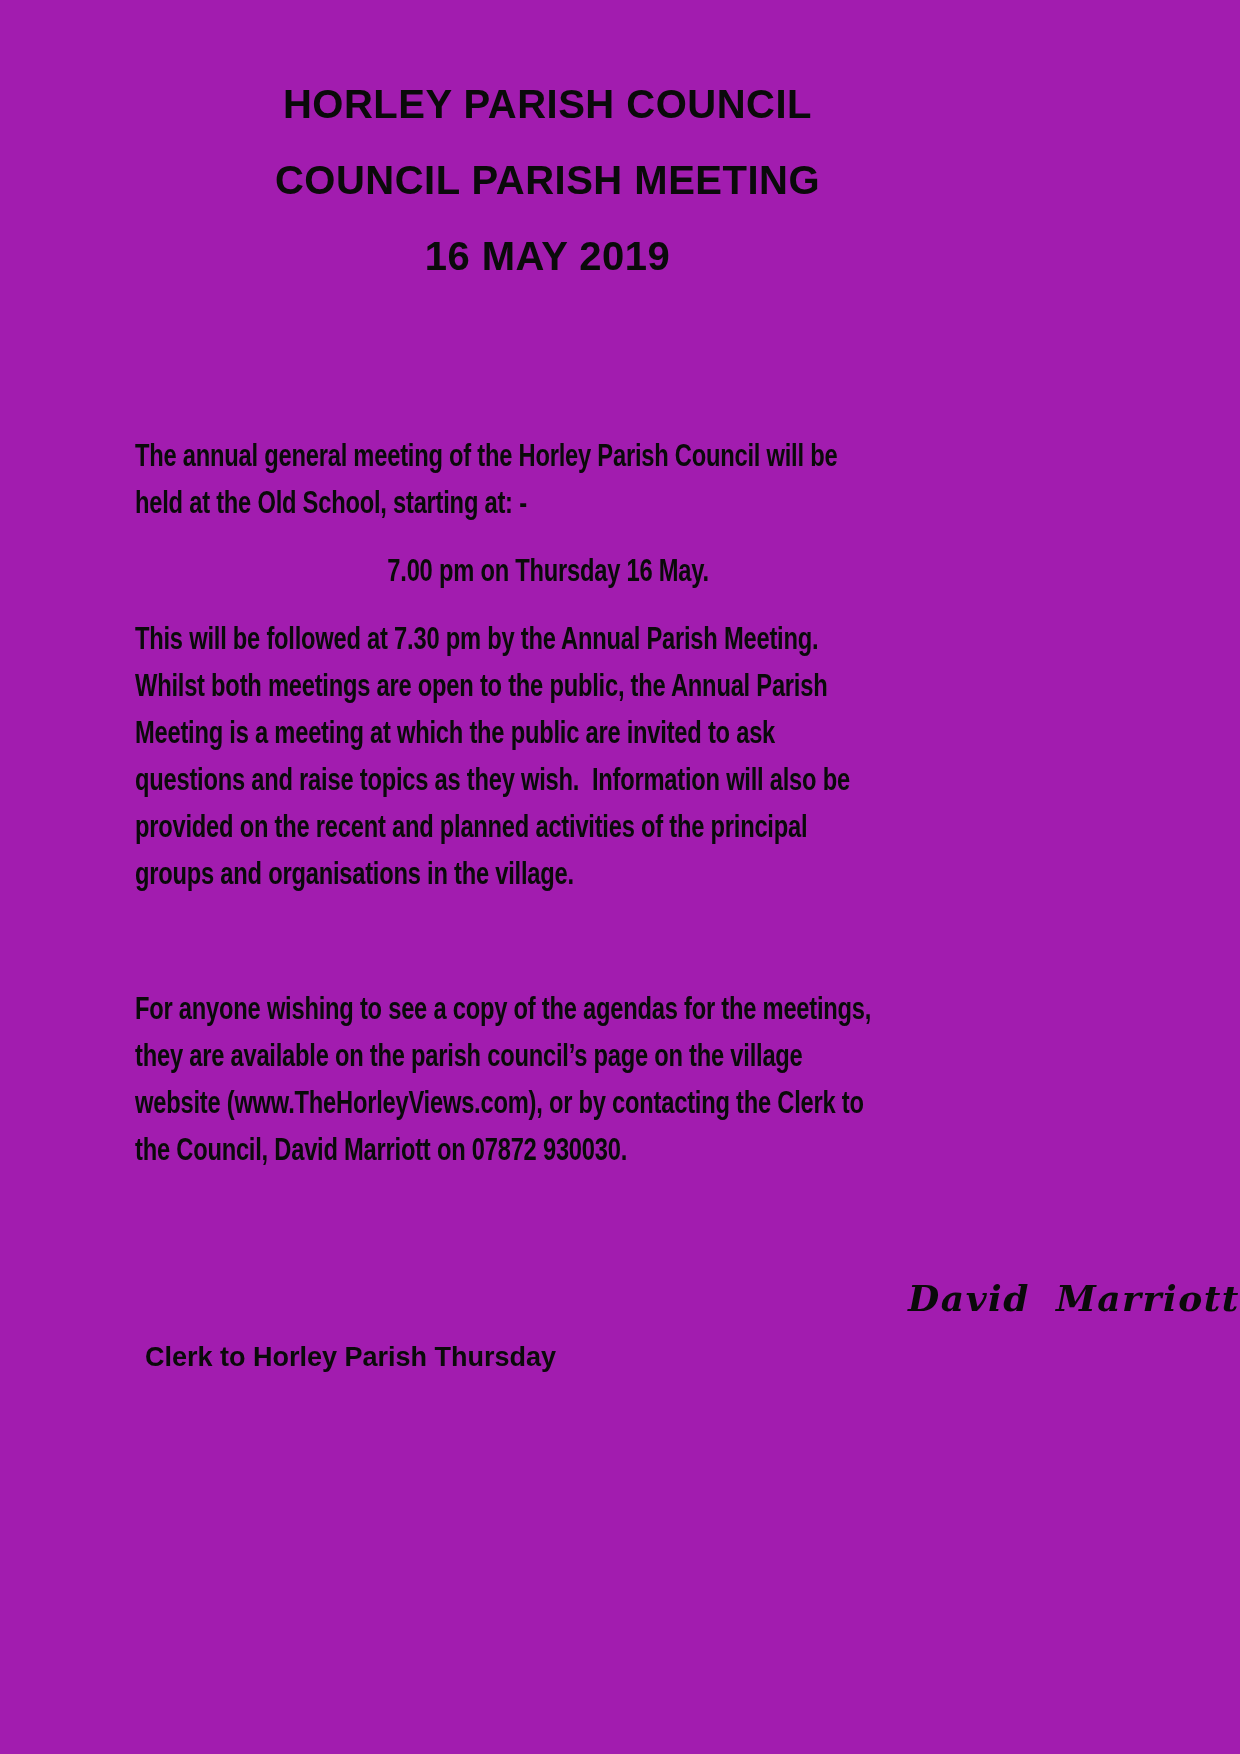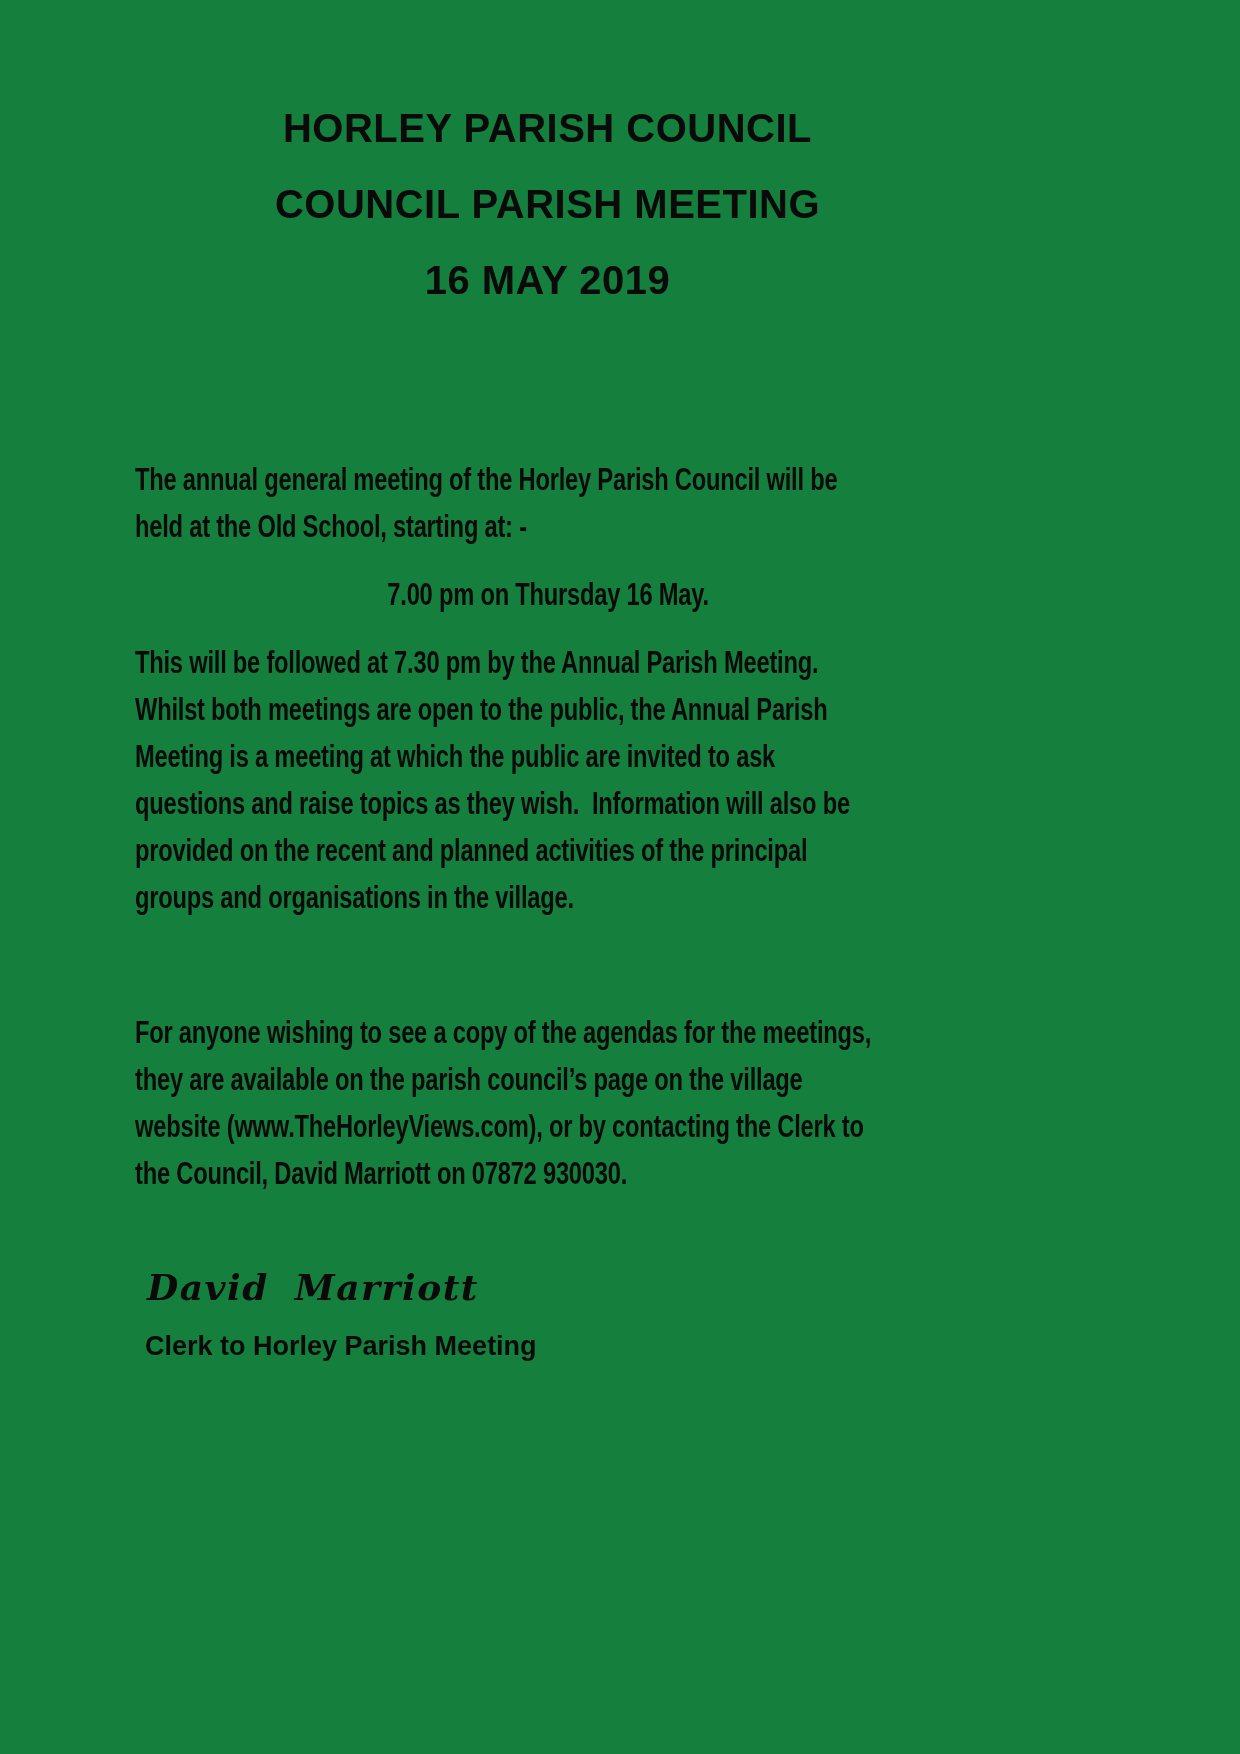--- a/index.html
+++ b/index.html
@@ -4,23 +4,23 @@
 <style>
   html, body {
     margin: 0;
     padding: 0;
     background: #ffffff;
   }
   .page {
     position: relative;
     width: 1240px;
     height: 1754px;
-    background: #15803d;
+    background: #a21caf;
     box-sizing: border-box;
-    padding: 106px 0 0 135px;
+    padding: 82px 0 0 135px;
     color: #000000;
     font-family: "Liberation Sans", sans-serif;
     overflow: hidden;
   }
   .titles {
     width: 825px;
     text-align: center;
     font-weight: bold;
     font-size: 40px;
     color: #0a0a0a;
@@ -53,30 +53,31 @@
     text-align: center;
     margin-top: 21px;
   }
   .para.details {
     margin-top: 21px;
   }
   .para.agendas {
     margin-top: 88px;
   }
   .signature {
-    margin-top: 65px;
+    margin-top: 100px;
     margin-left: 12px;
     font-family: "DejaVu Serif", serif;
     font-style: italic;
     font-weight: bold;
     font-size: 36px;
     line-height: 50px;
     letter-spacing: 1.5px;
     word-spacing: 12px;
     color: #0a0a0a;
+    text-align: right;
   }
   .signoff {
     margin-top: 16px;
     margin-left: 10px;
     font-weight: bold;
     font-size: 27px;
     line-height: 36px;
     color: #0a0a0a;
   }
 </style>
@@ -102,15 +103,15 @@
 provided on the recent and planned activities of the principal
 groups and organisations in the village.</p>
     <p class="para agendas">For anyone wishing to see a copy of the agendas for the meetings,
 they are available on the parish council’s page on the village
 website (www.TheHorleyViews.com), or by contacting the Clerk to
 the Council, David Marriott on 07872 930030.</p>
   </div>
 
   <div class="signature">David Marriott</div>
 
-  <div class="signoff">Clerk to Horley Parish Meeting</div>
+  <div class="signoff">Clerk to Horley Parish Thursday</div>
 
 </div>
 
 </body></html>

